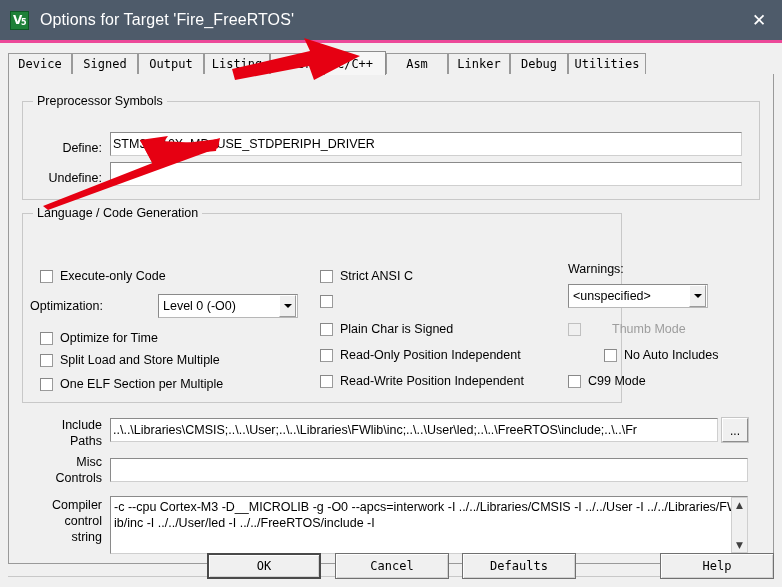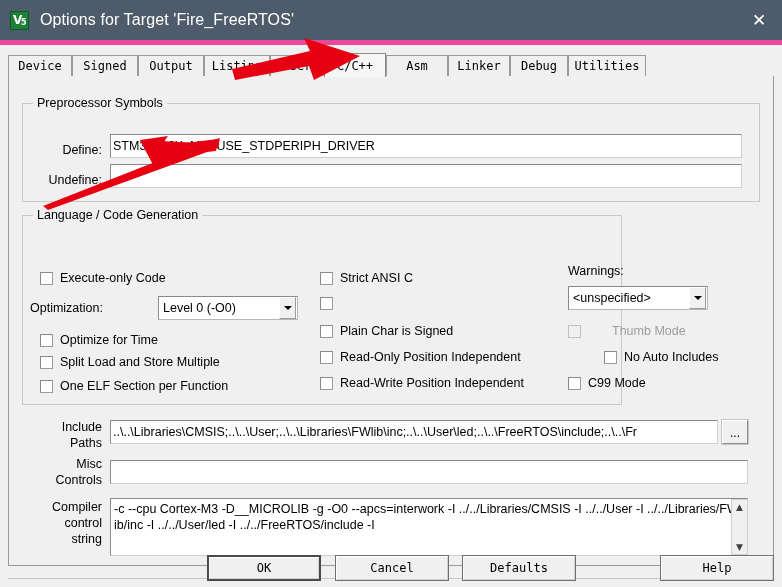--- a/index.html
+++ b/index.html
@@ -79,21 +79,21 @@
     font-family: "DejaVu Sans", sans-serif;
     cursor: pointer;
   }
 
   
   .dialog {
     position: absolute;
     left: 0; top: 40px;
     width: 782px; height: 547px;
     background: #f0f0f0;
-    border-top: 5px solid #ec4899;
+    border-top: 3px solid #ec4899;
     box-sizing: border-box;
     text-decoration: underline;
   }
 
   
   .tabstrip {
     position: absolute;
     left: 8px; top: 8px;
     width: 766px; height: 24px;
   }
@@ -390,21 +390,21 @@
     <div class="cb" style="left:40px; top:288px;">
       <span class="box"></span>
       <span class="txt">Optimize for Time</span>
     </div>
     <div class="cb" style="left:40px; top:310px;">
       <span class="box"></span>
       <span class="txt">Split Load and Store Multiple</span>
     </div>
     <div class="cb" style="left:40px; top:334px;">
       <span class="box"></span>
-      <span class="txt">One ELF Section per Function</span>
+      <span class="txt">One ELF Section per Multiple</span>
     </div>
 
     <div class="cb" style="left:320px; top:226px;">
       <span class="box"></span>
       <span class="txt">Strict ANSI C</span>
     </div>
     <div class="cb" style="left:320px; top:252px;">
       <span class="box"></span>
     </div>
     <div class="cb" style="left:320px; top:279px;">

